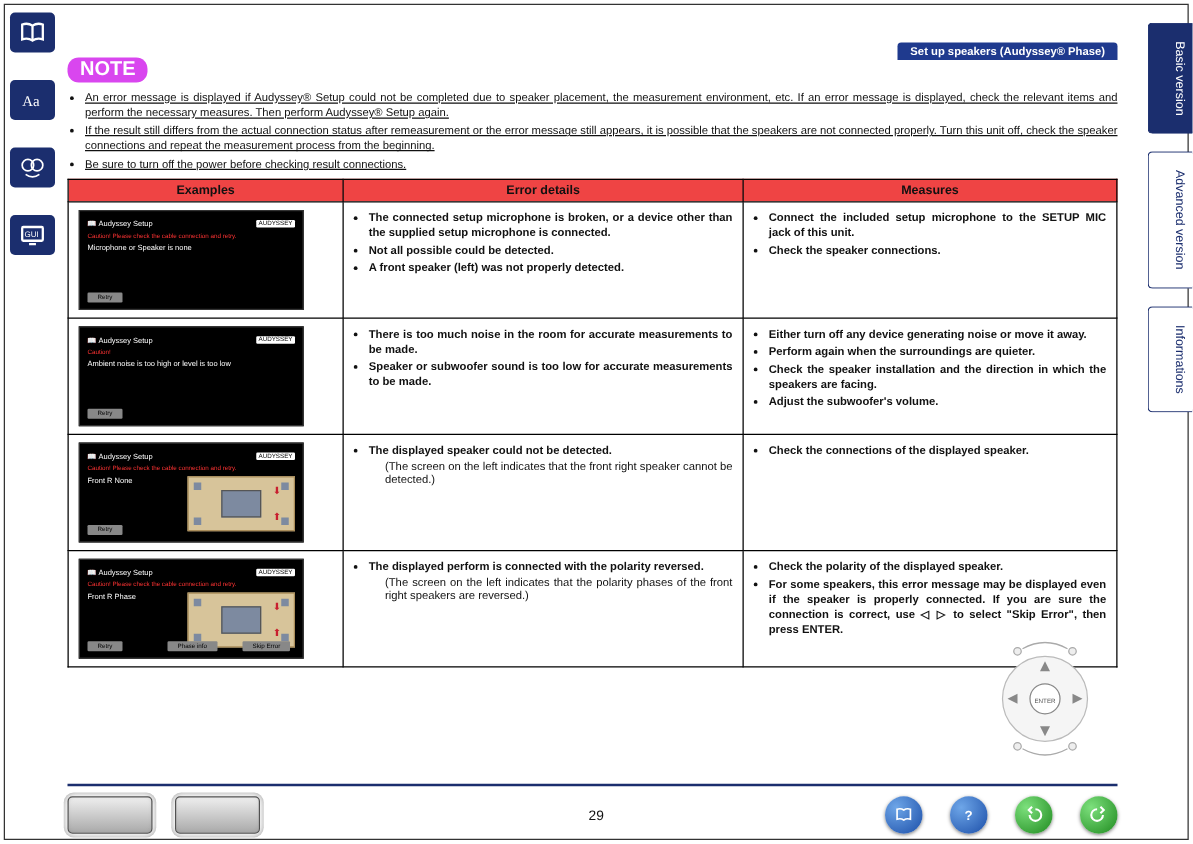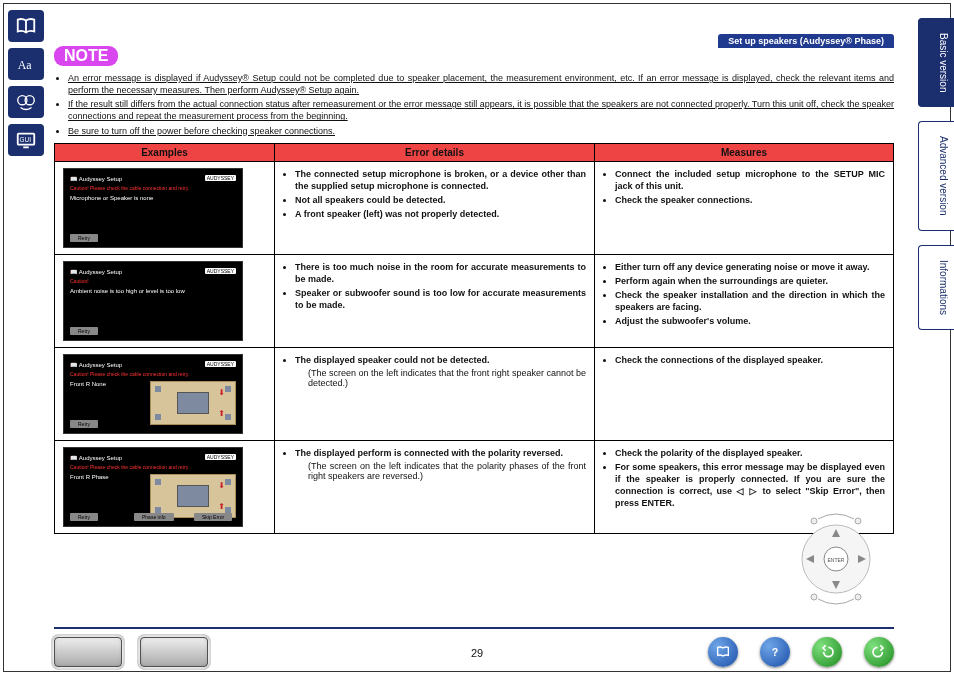--- a/index.html
+++ b/index.html
@@ -1,19 +1,19 @@
 <!DOCTYPE html>
 <html><head>
 <meta charset="utf-8">
 <style>
   * { margin: 0; padding: 0; box-sizing: border-box; }
   body { font-family: Arial, Helvetica, sans-serif; font-size: 10px; color: #111; background: #fff; width: 954px; height: 675px; position: relative; overflow: hidden; }
 
   
-  .left-rail { position: absolute; top: 10px; left: 8px; width: 36px; display:flex; flex-direction:column; gap:6px; }
+  .left-rail { position: absolute; top: 10px; left: 8px; width: 36px; display:flex; flex-direction:column; gap:22px; }
   .rail-icon { width: 36px; height: 32px; background:#1b2e6e; border-radius:4px; display:flex; align-items:center; justify-content:center; color:#fff; }
   .rail-icon svg { width: 22px; height: 22px; }
 
   
   .right-tabs { position:absolute; right:0; top:18px; width:36px; display:flex; flex-direction:column; gap:14px; }
   .vtab { writing-mode: vertical-rl; text-orientation: mixed; font-size:10px; padding:14px 6px; border:1px solid #1b2e6e; border-right:none; color:#1b2e6e; background:#fff; border-radius:4px 0 0 4px; line-height:1; }
   .vtab.active { background:#1b2e6e; color:#fff; }
 
   
   .breadcrumb { position:absolute; top:34px; right:60px; background:#1f3a8e; color:#fff; font-size:9px; font-weight:bold; padding:2px 10px; border-radius:3px 3px 0 0; }
@@ -113,21 +113,21 @@
   <div class="vtab">Informations</div>
 </div>
 
 <div class="breadcrumb">Set up speakers (Audyssey® Phase)</div>
 
 <div class="main">
   <span class="note-badge">NOTE</span>
   <ul class="intro">
     <li>An error message is displayed if Audyssey® Setup could not be completed due to speaker placement, the measurement environment, etc. If an error message is displayed, check the relevant items and perform the necessary measures. Then perform Audyssey® Setup again.</li>
     <li>If the result still differs from the actual connection status after remeasurement or the error message still appears, it is possible that the speakers are not connected properly. Turn this unit off, check the speaker connections and repeat the measurement process from the beginning.</li>
-    <li>Be sure to turn off the power before checking speaker connections.</li>
+    <li>Be sure to turn off the power before checking result connections.</li>
   </ul>
 
   <table class="err">
     <colgroup>
         <col class="c1">
         <col class="c2">
         <col>
       </colgroup>
     <thead>
       <tr>
@@ -145,21 +145,21 @@
                 <span class="logo">AUDYSSEY</span>
               </div>
               <div class="cap">Caution!  Please check the cable connection and retry.</div>
               <div class="line">Microphone or Speaker is none</div>
               <span class="btn btn1">Retry</span>
             </div>
           </td>
           <td>
             <ul class="bullets">
               <li>The connected setup microphone is broken, or a device other than the supplied setup microphone is connected.</li>
-              <li>Not all speakers could be detected.</li>
+              <li>Not all possible could be detected.</li>
               <li>A front speaker (left) was not properly detected.</li>
             </ul>
           </td>
           <td>
             <ul class="bullets">
               <li>Connect the included setup microphone to the SETUP MIC jack of this unit.</li>
               <li>Check the speaker connections.</li>
             </ul>
           </td>
         </tr>

